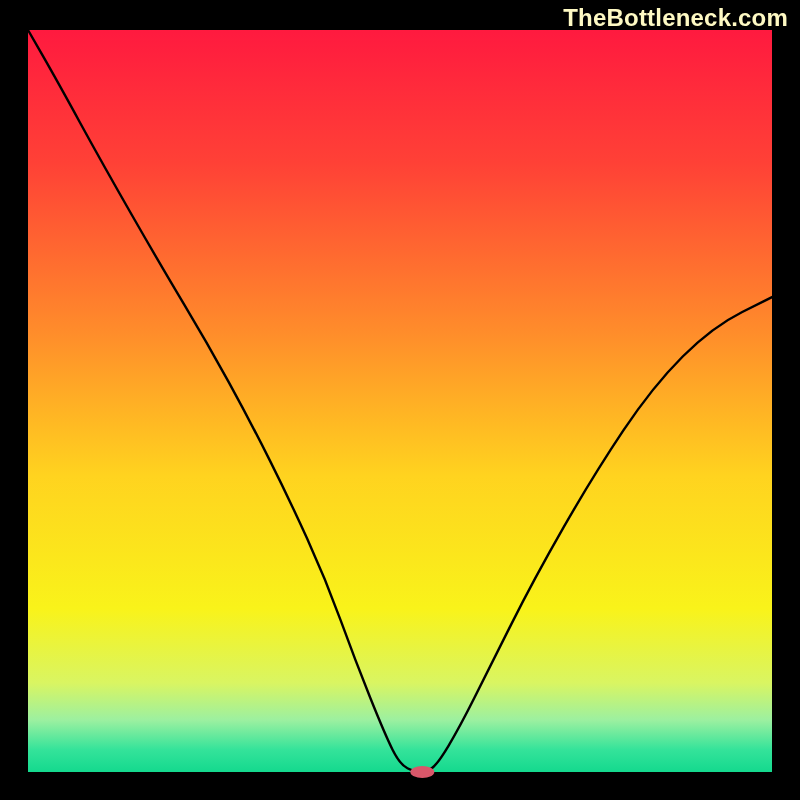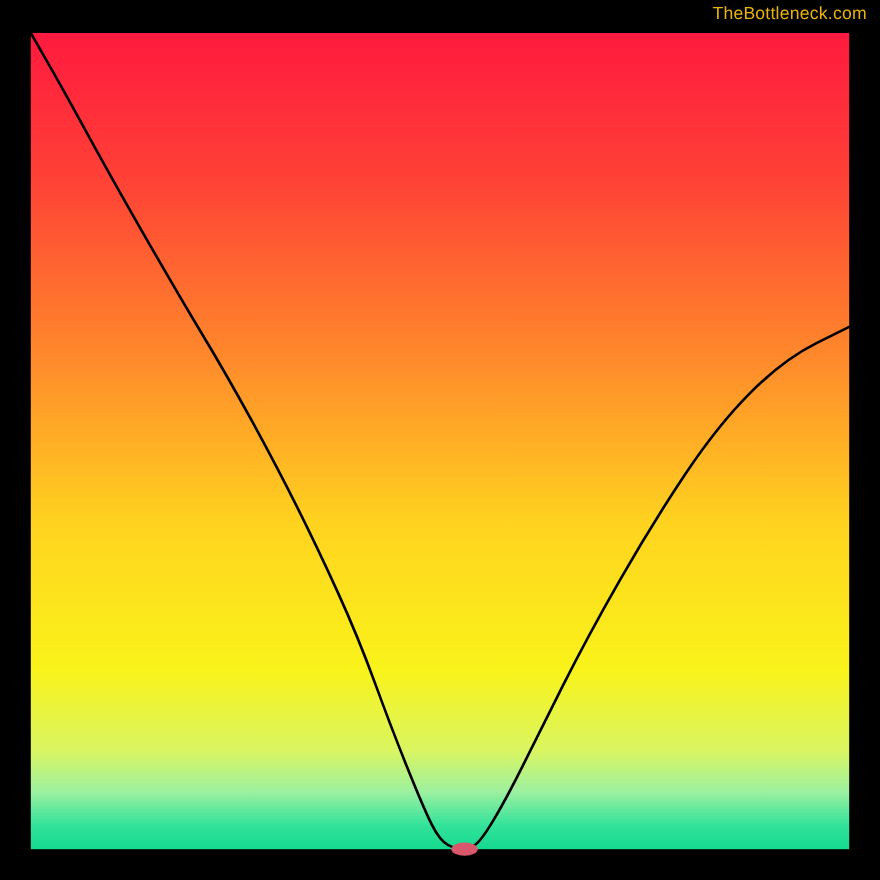--- a/index.html
+++ b/index.html
@@ -13,23 +13,23 @@
   }
   .frame {
     position: relative;
     width: 800px;
     height: 800px;
   }
   .watermark {
     position: absolute;
     top: 4px;
     right: 12px;
-    color: #eab308;
-    font-size: 16px;
-    font-weight: 400;
+    color: #fef9c3;
+    font-size: 24px;
+    font-weight: 700;
     letter-spacing: 0.2px;
     user-select: none;
   }
   svg.chart {
     position: absolute;
     top: 0;
     left: 0;
   }
 </style>
 </head>

